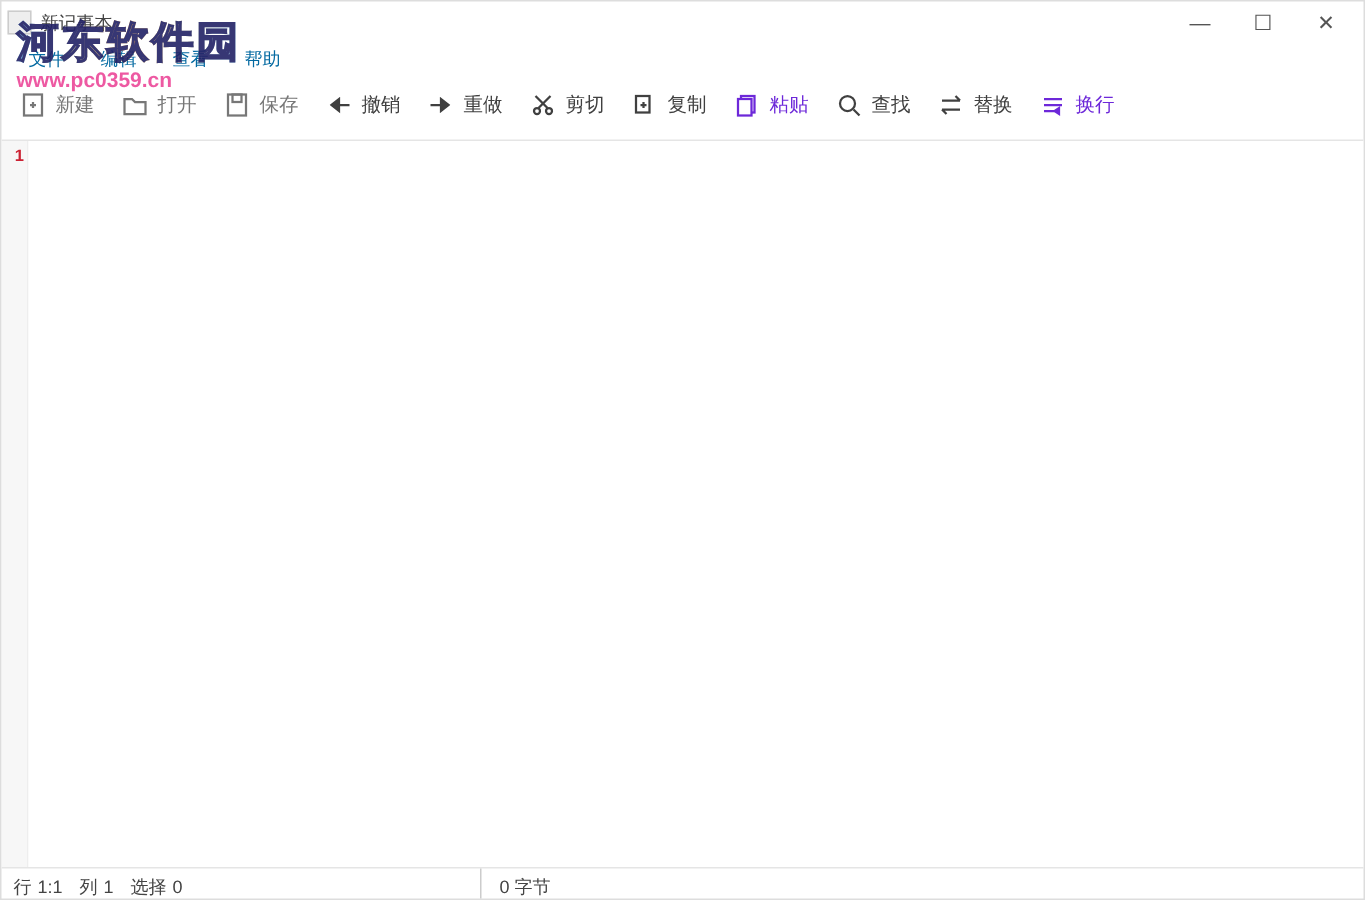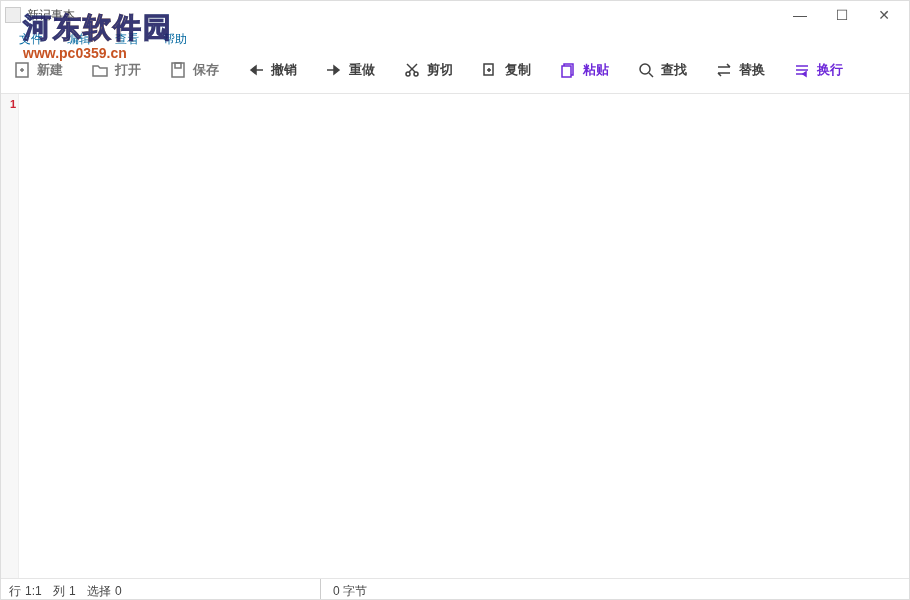--- a/index.html
+++ b/index.html
@@ -38,22 +38,21 @@
       height: 22px; padding: 0 6px;
     }
     .menubar-item {
       padding: 2px 12px;
       color: #0369a1; font-size: 12px;
       cursor: pointer;
     }
     .toolbar {
       display: flex; align-items: center;
       height: 38px; padding: 4px 4px;
-      gap: 12px;
-      font-weight: bold;
+      gap: 2px;
     }
     .tool-btn {
       display: flex; align-items: center;
       padding: 4px 8px; gap: 6px;
       cursor: pointer;
       color: #777;
       font-size: 13px;
     }
     .tool-btn.enabled { color: #6d28d9; }
     .tool-btn.disabled { color: #404040; }
@@ -95,32 +94,31 @@
       gap: 4px;
     }
     .status-right {
       padding: 0 12px;
     }
     .watermark {
       position: absolute;
       top: 8px; left: 10px;
       pointer-events: none;
       opacity: 0.9;
-      margin-left: 12px;
     }
     .wm-big {
       font-size: 28px; font-weight: bold;
       letter-spacing: 2px;
       -webkit-text-stroke: 1px #226;
       background: linear-gradient(90deg,#69b8e8,#f4a238,#69b8e8);
       -webkit-background-clip: text;
       color: transparent;
     }
     .wm-small {
-      font-size: 14px; color: #c2410c;
+      font-size: 14px; color: #ec4899;
       font-weight: bold;
       margin-top: -2px;
     }
   </style>
 </head>
 <body>
 
 <div class="titlebar">
   <div class="app-icon"></div>
   <span class="title-text">新记事本</span>

